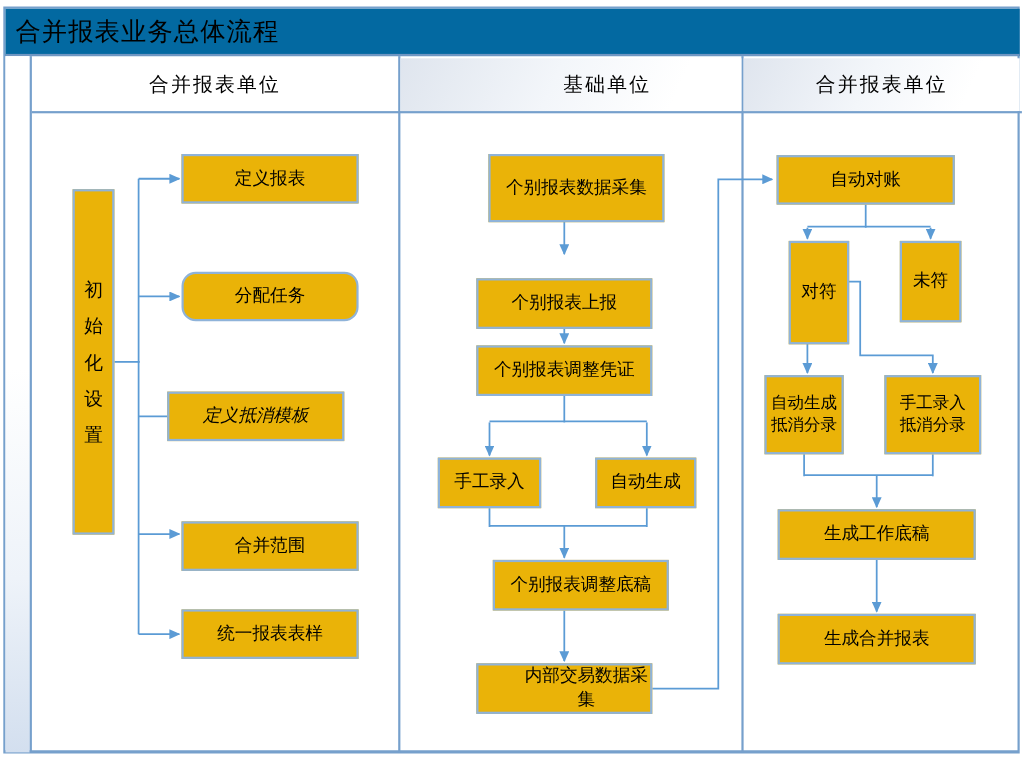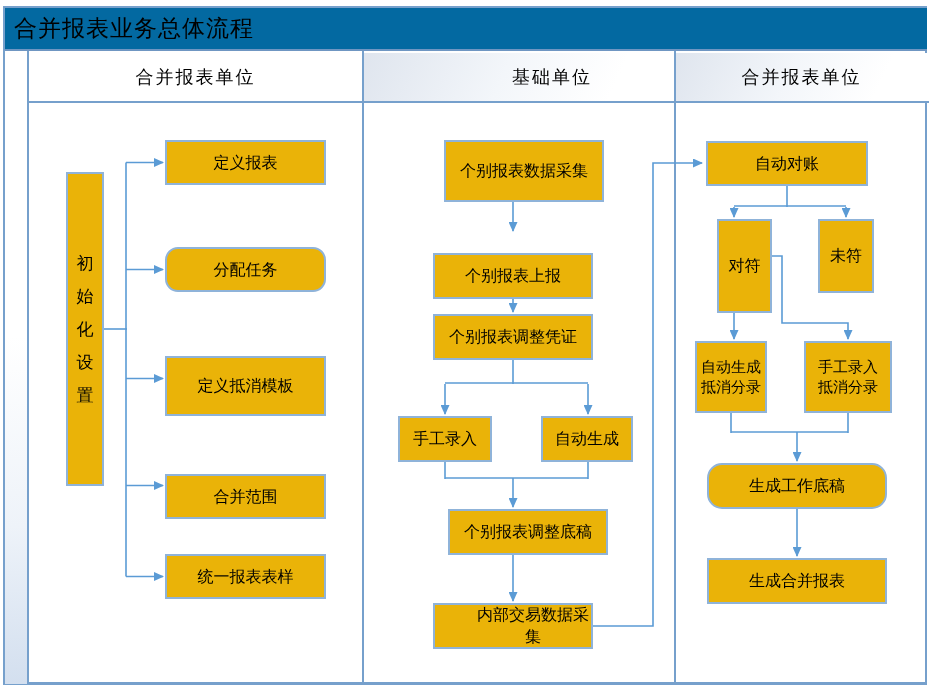--- a/index.html
+++ b/index.html
@@ -106,35 +106,35 @@
     </g>
   </svg>
 
   <div class="node vertical" style="left:66px;top:172px;width:38px;height:314px;">初
 始
 化
 设
 置</div>
   <div class="node" style="left:165px;top:140px;width:161px;height:45px;">定义报表</div>
   <div class="node" style="left:165px;top:247px;width:161px;height:45px;border-radius:13px;">分配任务</div>
-  <div class="node" style="left:165px;top:356px;width:161px;height:60px;">定义抵消模板</div>
+  <div class="node" style="left:152px;top:356px;width:161px;height:45px;font-style:italic;">定义抵消模板</div>
   <div class="node" style="left:165px;top:474px;width:161px;height:45px;">合并范围</div>
   <div class="node" style="left:165px;top:554px;width:161px;height:45px;">统一报表表样</div>
 
   <div class="node" style="left:433px;top:140px;width:160px;height:62px;margin-left:11px;">个别报表数据采集</div>
   <div class="node" style="left:433px;top:233px;width:160px;height:46px;margin-top:20px;">个别报表上报</div>
   <div class="node" style="left:433px;top:314px;width:160px;height:46px;">个别报表调整凭证</div>
   <div class="node" style="left:398px;top:416px;width:94px;height:46px;">手工录入</div>
   <div class="node" style="left:541px;top:416px;width:92px;height:46px;">自动生成</div>
   <div class="node" style="left:448px;top:509px;width:160px;height:46px;">个别报表调整底稿</div>
   <div class="node" style="left:433px;top:603px;width:160px;height:46px;padding-left:40px;">内部交易数据采集</div>
 
   <div class="node" style="left:706px;top:141px;width:162px;height:45px;">自动对账</div>
   <div class="node" style="left:669px;top:219px;width:55px;height:94px;margin-left:48px;">对符</div>
   <div class="node" style="left:818px;top:219px;width:56px;height:74px;">未符</div>
   <div class="node" style="left:695px;top:341px;width:72px;height:72px;font-size:15px;">自动生成
 抵消分录</div>
   <div class="node" style="left:804px;top:341px;width:88px;height:72px;font-size:15px;">手工录入
 抵消分录</div>
-  <div class="node" style="left:707px;top:463px;width:180px;height:46px;border-radius:15px;">生成工作底稿</div>
+  <div class="node" style="left:707px;top:463px;width:180px;height:46px;">生成工作底稿</div>
   <div class="node" style="left:707px;top:558px;width:180px;height:46px;">生成合并报表</div>
 
 </div>
 
 </body></html>

